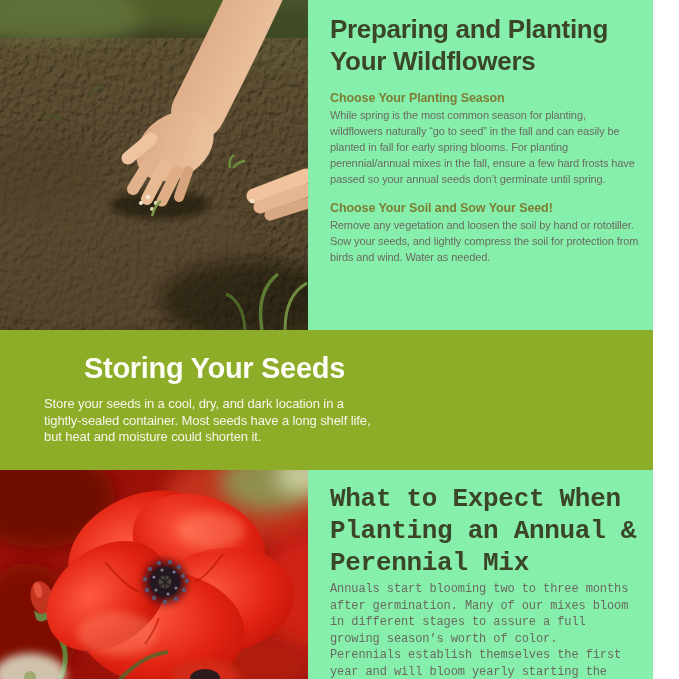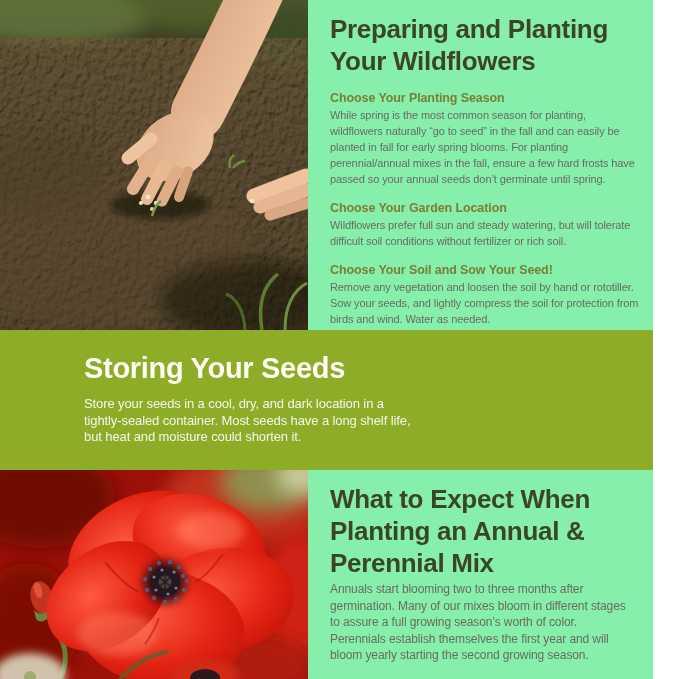--- a/index.html
+++ b/index.html
@@ -5,29 +5,29 @@
   * { margin:0; padding:0; box-sizing:border-box; }
   body { background:#ffffff; font-family:"Liberation Sans", sans-serif; }
   .canvas { width:653px; height:679px; overflow:hidden; background:#86efac; position:relative; }
   .row { display:flex; }
   .sec-top { height:330px; }
   .sec-bottom { height:209px; }
   .photo { flex:0 0 308px; height:100%; overflow:hidden; position:relative; }
   .photo svg { display:block; }
   .panel { flex:1 1 auto; }
   .panel-top { padding:13px 12px 0 22px; }
-  .panel-bottom { padding:13px 14px 4px 22px; }
+  .panel-bottom { padding:13px 14px 4px 22px;font-family:Liberation Mono, monospace; }
   .h-title { font-size:26px; line-height:32px; font-weight:bold; color:#3b4527; white-space:pre-line; letter-spacing:-0.3px; }
   .sub-head { font-size:12.5px; font-weight:bold; color:#7c7e33; margin-top:14px; letter-spacing:-0.1px; }
   .body-txt { font-size:11px; line-height:16px; color:#6b6a60; margin-top:2px; letter-spacing:-0.1px; }
   .body-txt-b { font-size:12px; line-height:16.5px; color:#6b6a60; margin-top:2px; letter-spacing:-0.1px; padding-right:4px; }
   .band { height:140px; background:#8dac28; position:relative; overflow:hidden; }
   .band-inner { position:absolute; left:44px; top:22px; width:345px; z-index:2; }
   .band-title { font-size:29px; font-weight:bold; color:#fdfdf6; letter-spacing:-0.3px;margin-left:40px; }
-  .band-body { font-size:13px; line-height:16.5px; color:#f8f6ea; margin-top:11px; width:330px; letter-spacing:-0.1px;margin-left:40px; }
+  .band-body { font-size:13px; line-height:16.5px; color:#f8f6ea; margin-top:11px; width:330px; letter-spacing:-0.1px; }
 </style>
 </head>
 <body>
 
 <div class="canvas">
 
   <div class="row sec-top">
     <div class="photo" role="img" aria-label="Hand sowing seeds into dark garden soil">
       <svg width="308" height="330" viewBox="0 0 308 330" preserveAspectRatio="none">
         <defs>
@@ -86,24 +86,20 @@
         <path d="M245,330 C244,310 236,298 226,294" stroke="#4c6629" stroke-width="3" fill="none"></path>
         <path d="M60,120 q-8,-6 -16,-5 M90,95 q6,-8 14,-8" stroke="#46552a" stroke-width="2" fill="none" opacity="0.8"></path>
       </svg>
     </div>
     <div class="panel panel-top">
       <div class="h-title">Preparing and Planting
 Your Wildflowers</div>
       <div>
         <div class="sub-head">Choose Your Planting Season</div>
         <div class="body-txt">While spring is the most common season for planting, wildflowers naturally “go to seed” in the fall and can easily be planted in fall for early spring blooms. For planting perennial/annual mixes in the fall, ensure a few hard frosts have passed so your annual seeds don’t germinate until spring.</div>
-      </div>
-      <div>
-        <div class="sub-head">Choose Your Garden Location</div>
-        <div class="body-txt">Wildflowers prefer full sun and steady watering, but will tolerate difficult soil conditions without fertilizer or rich soil.</div>
       </div>
       <div>
         <div class="sub-head">Choose Your Soil and Sow Your Seed!</div>
         <div class="body-txt">Remove any vegetation and loosen the soil by hand or rototiller. Sow your seeds, and lightly compress the soil for protection from birds and wind. Water as needed.</div>
       </div>
     </div>
   </div>
 
   <div class="band">
     <div class="band-inner">

